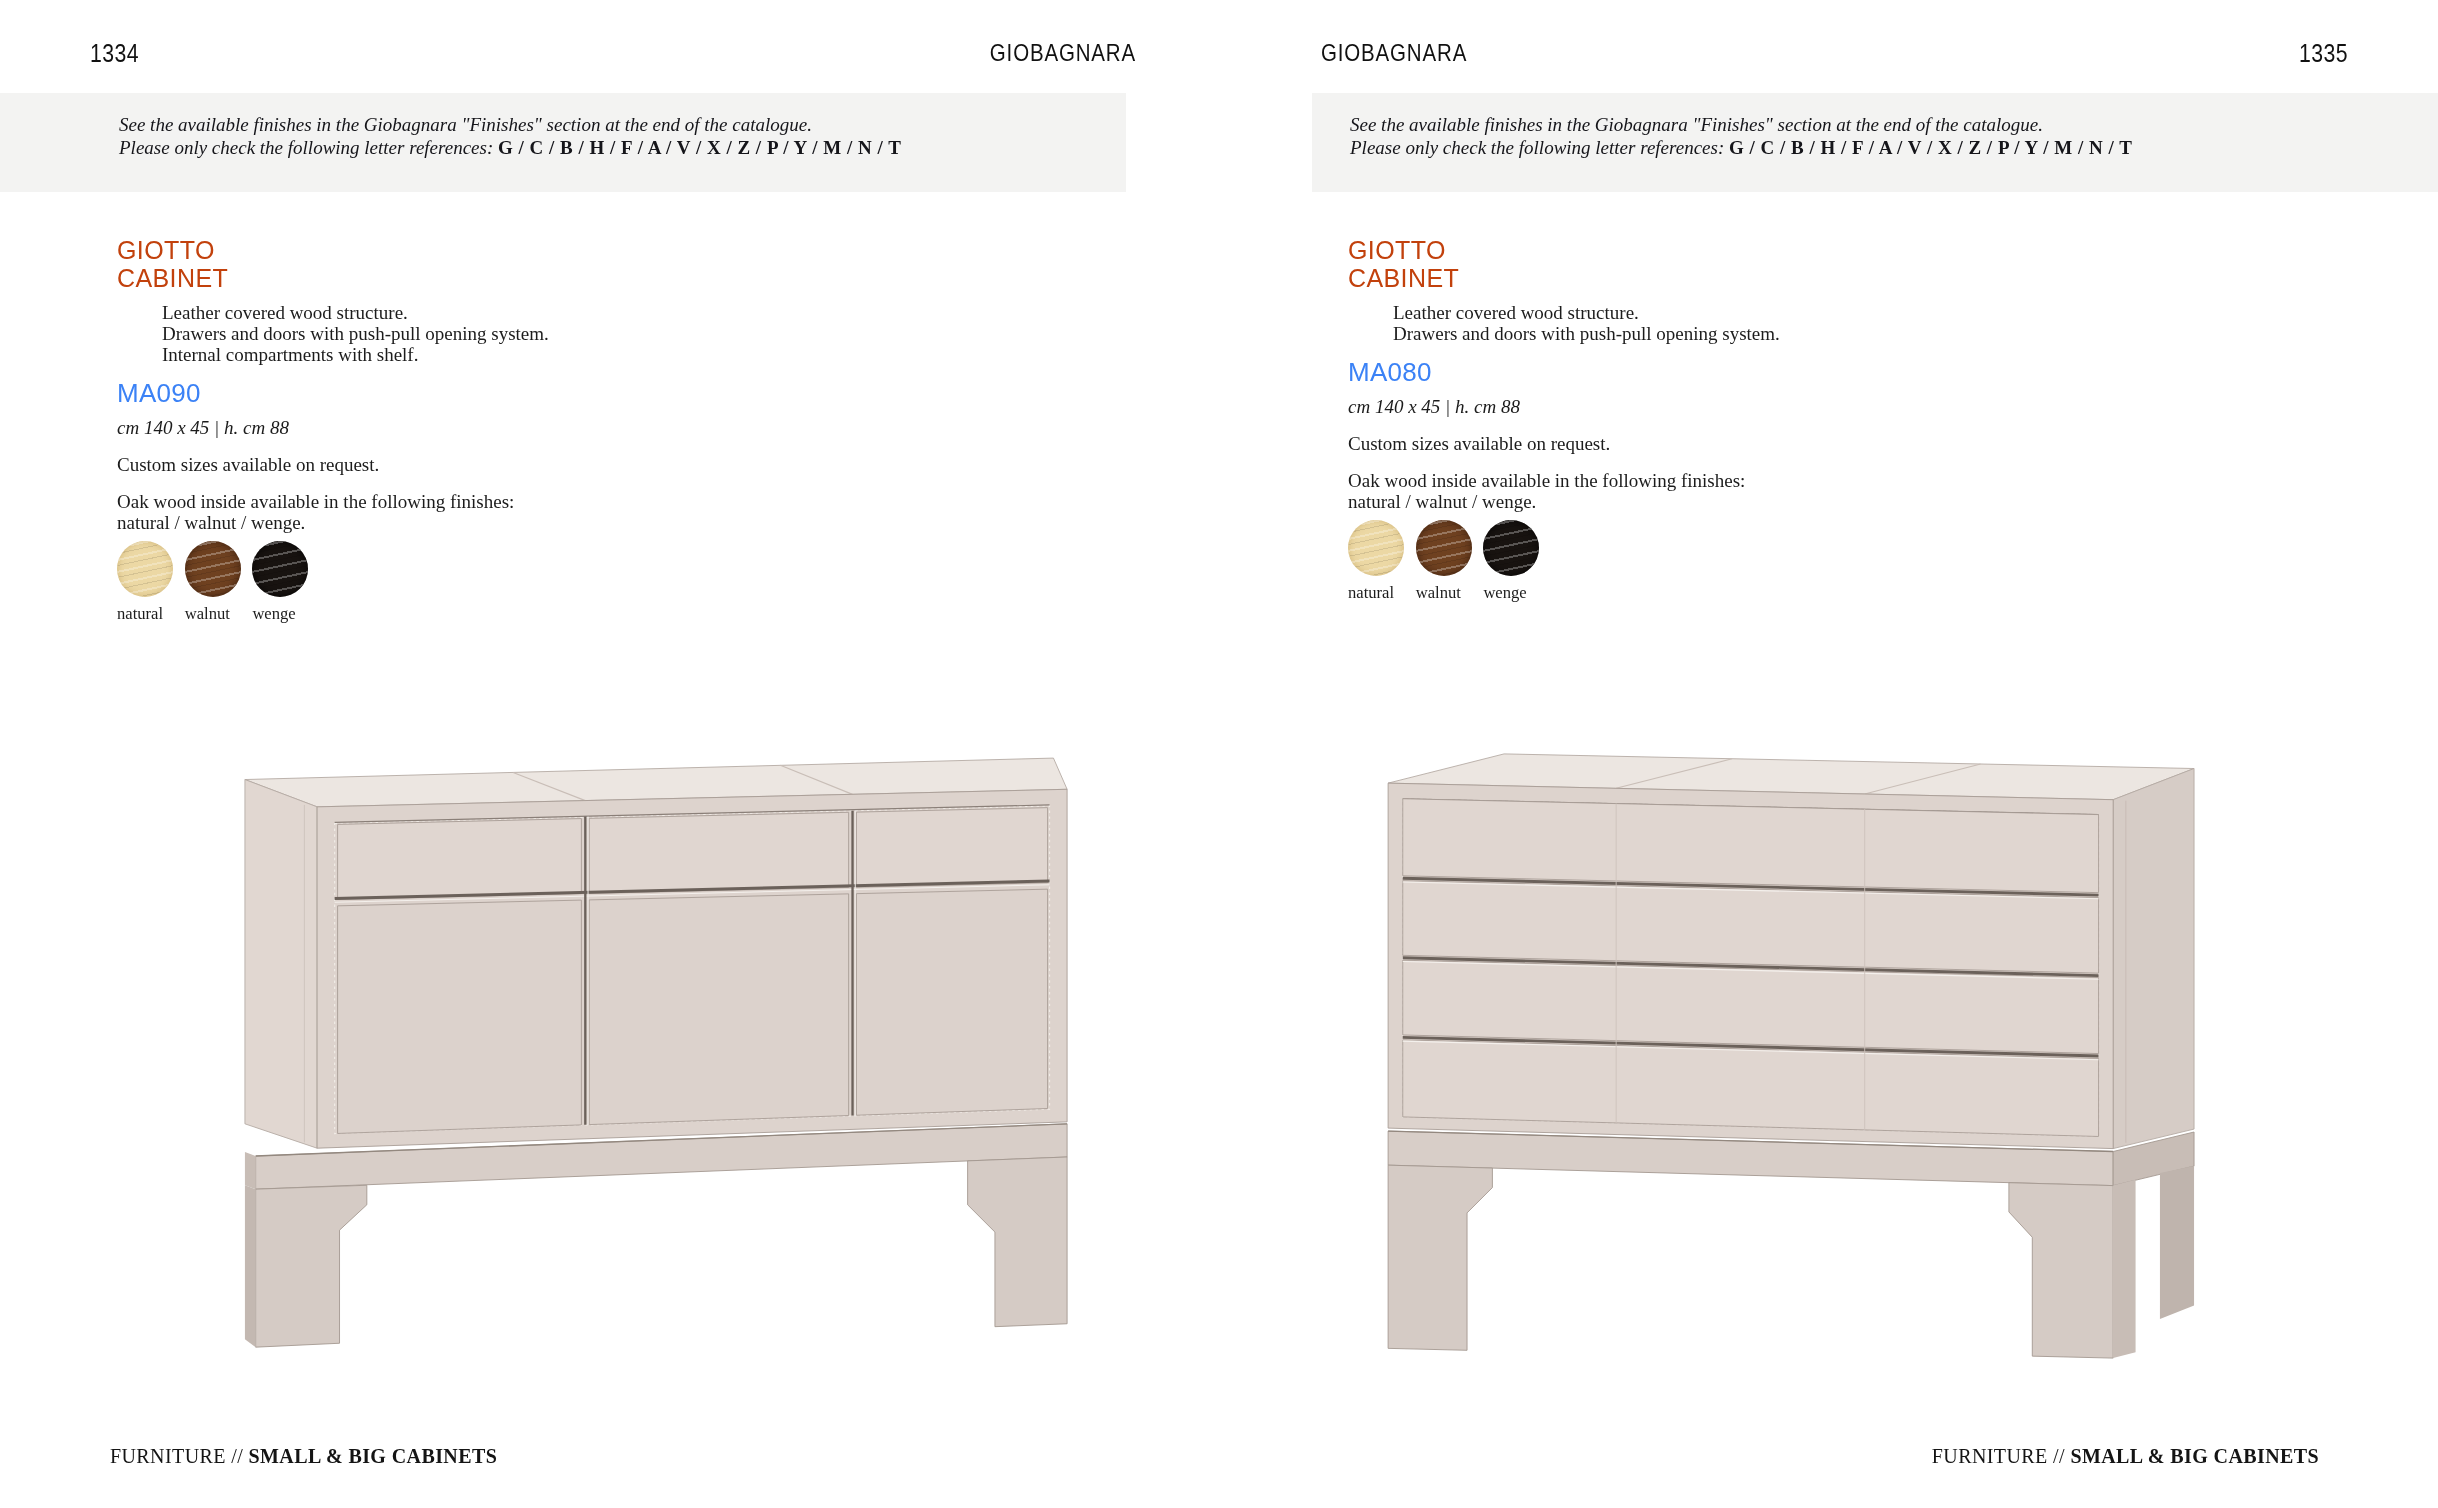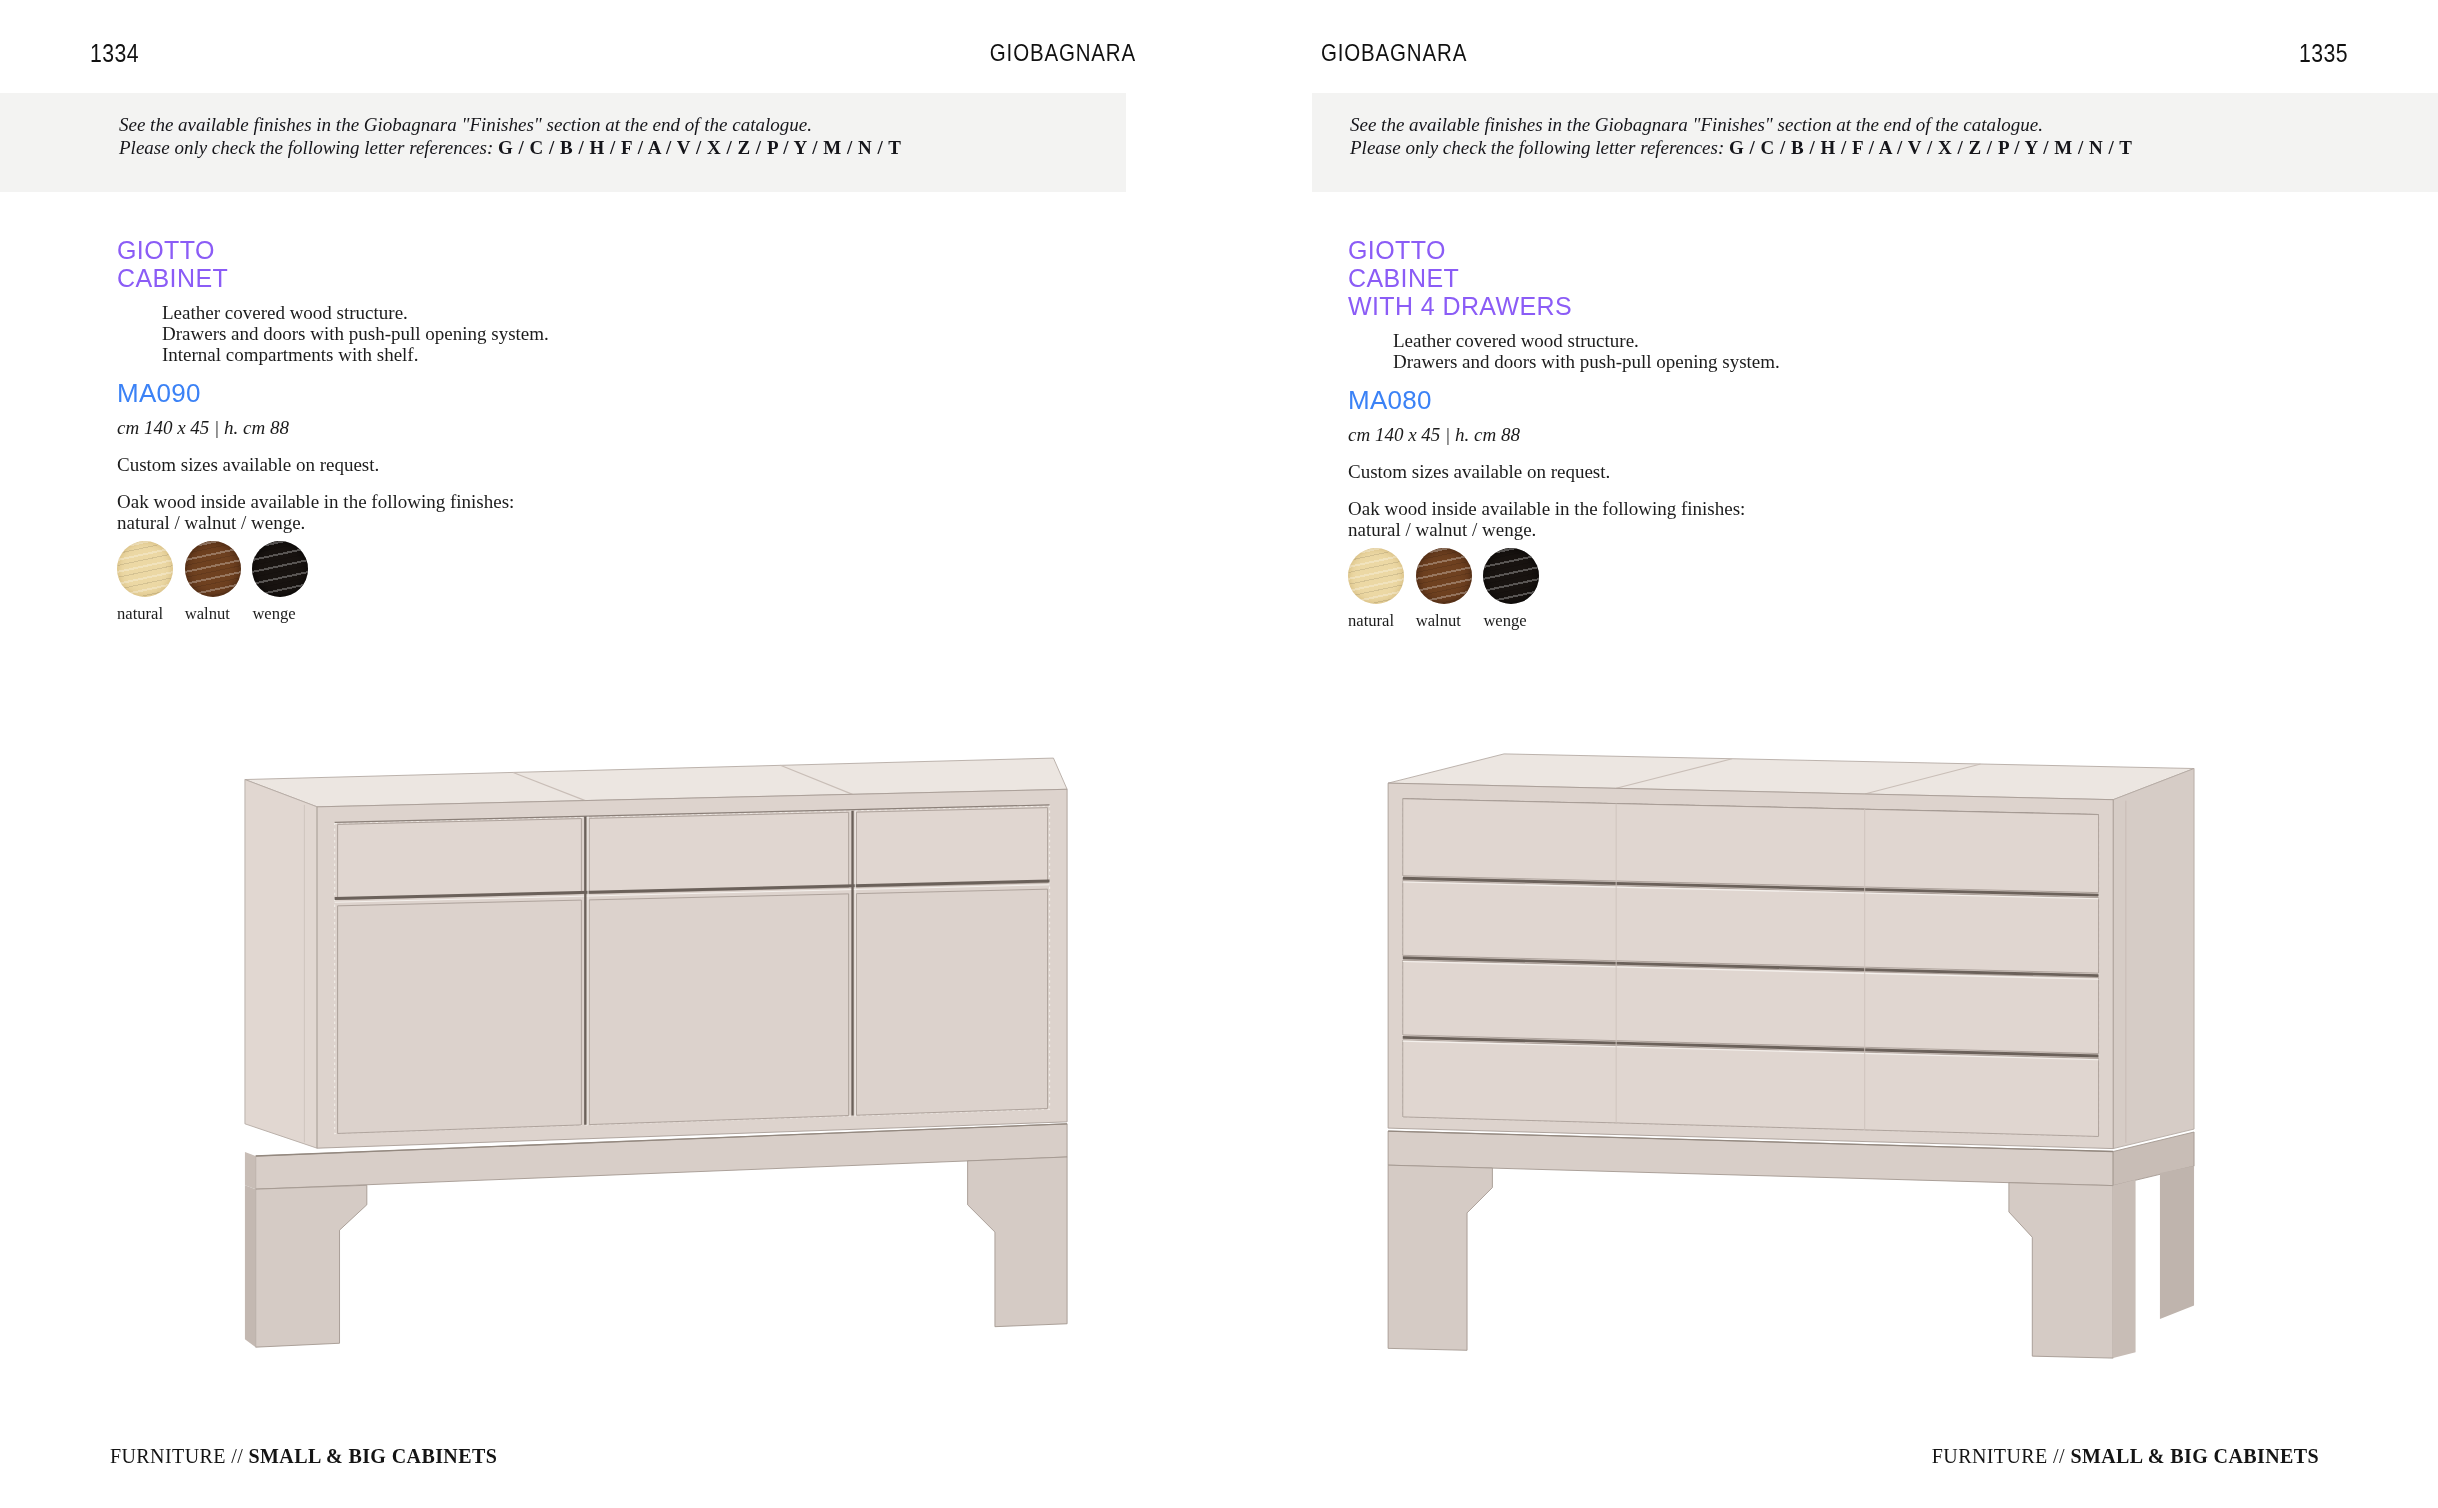--- a/index.html
+++ b/index.html
@@ -24,21 +24,21 @@
   .bar{position:absolute;top:93px;height:99px;background:#f3f3f2;}
   .bar-text{
     position:absolute;font-size:19px;line-height:23px;font-style:italic;
     color:#15151a;white-space:nowrap;
   }
   .bar-text .letters{font-style:normal;font-weight:bold;letter-spacing:0.5px;}
   
   .product{position:absolute;width:605px;}
   .title-line{
     font-family:"Liberation Sans",sans-serif;font-size:25px;line-height:28px;
-    letter-spacing:0.4px;color:#8b5cf6;white-space:nowrap;
+    letter-spacing:0.4px;color:#c2410c;white-space:nowrap;
   }
   .desc{margin-top:9.8px;}
   .desc div{font-size:19px;line-height:21px;white-space:nowrap;margin-left:45px;}
   .code{
     margin-top:13.7px;font-family:"Liberation Sans",sans-serif;font-size:26px;
     letter-spacing:0.3px;color:#3b82f6;
   }
   .dims{margin-top:8px;font-style:italic;font-size:19px;}
   .custom{margin-top:14.6px;font-size:19px;}
   .oak{margin-top:14.6px;}
@@ -163,21 +163,20 @@
 
   <div class="bar" style="left:1312px;width:1126px;"></div>
   <div class="bar-text" style="left:1350px;top:113px;">
     <div>See the available finishes in the Giobagnara "Finishes" section at the end of the catalogue.</div>
     <div><span>Please only check the following letter references: </span><span class="letters">G / C / B / H / F / A / V / X / Z / P / Y / M / N / T</span></div>
   </div>
 
   <div class="product" style="left:1348px;top:236px;">
     <div class="title-line">GIOTTO</div>
     <div class="title-line">CABINET</div>
-    <div class="title-line">WITH 4 DRAWERS</div>
     <div class="desc">
       <div>Leather covered wood structure.</div>
       <div>Drawers and doors with push-pull opening system.</div>
     </div>
     <div class="code">MA080</div>
     <div class="dims">cm 140 x 45  |  h. cm 88</div>
     <div class="custom">Custom sizes available on request.</div>
     <div class="oak">
       <div>Oak wood inside available in the following finishes:</div>
       <div>natural / walnut / wenge.</div>

